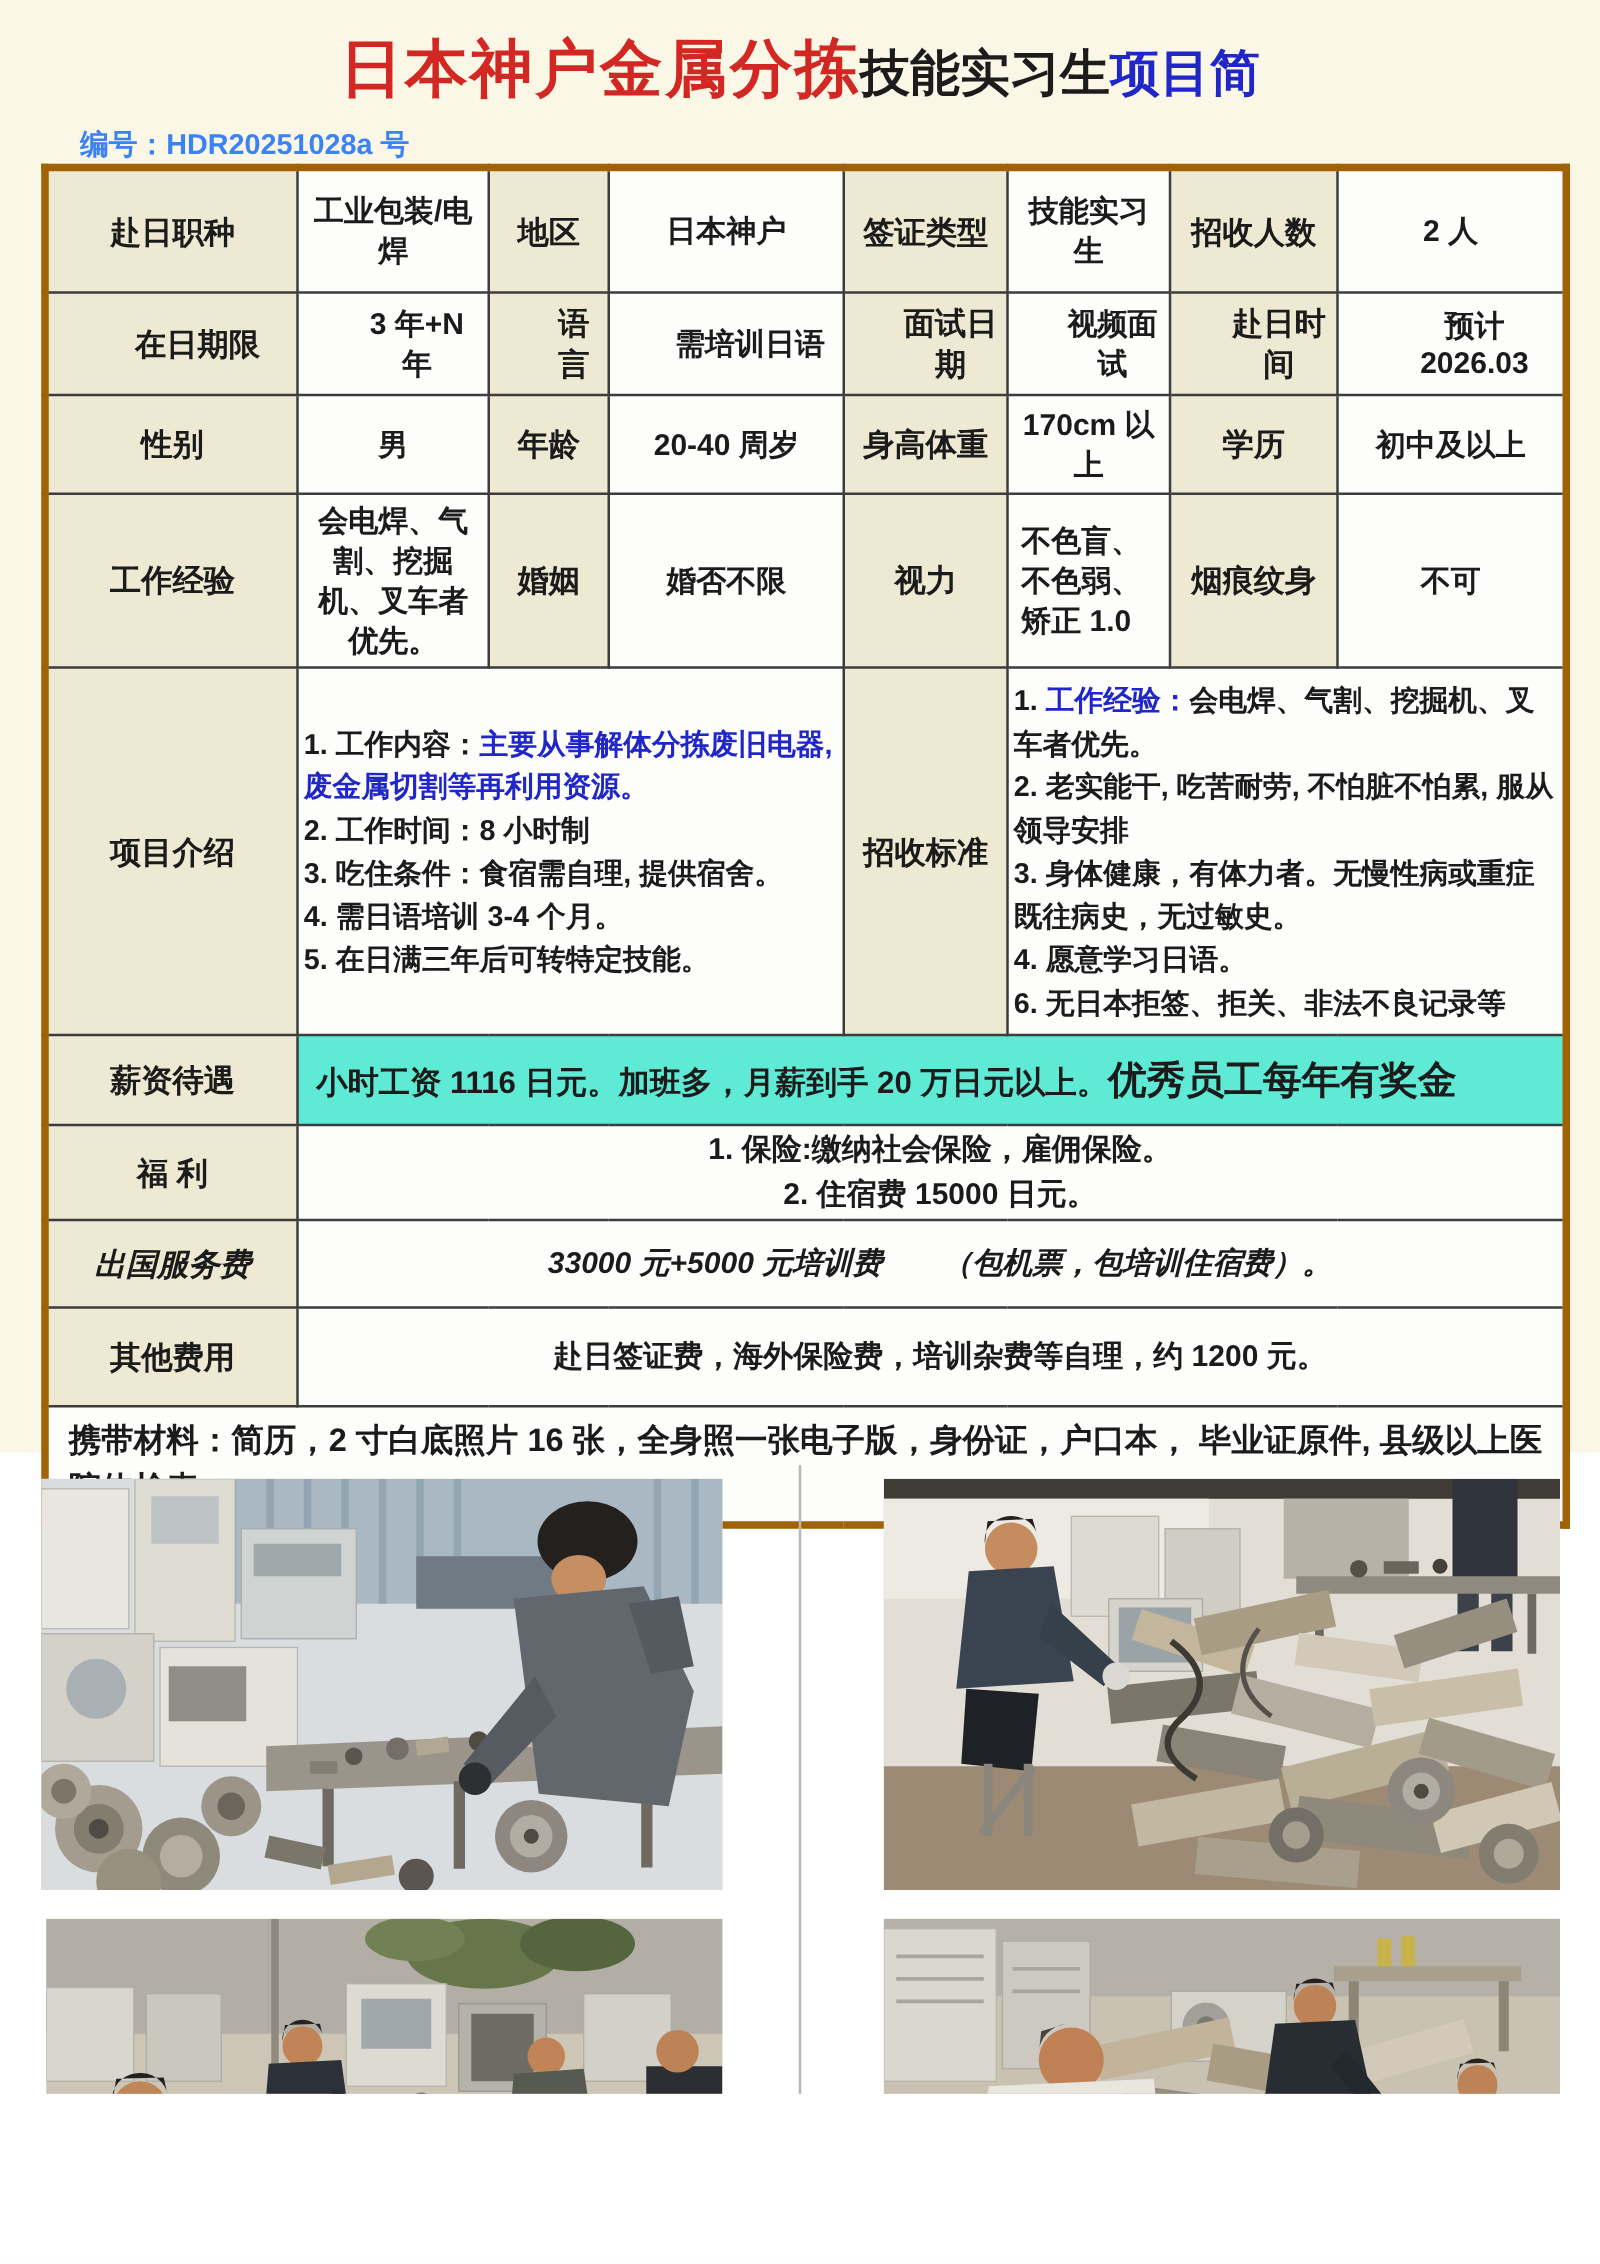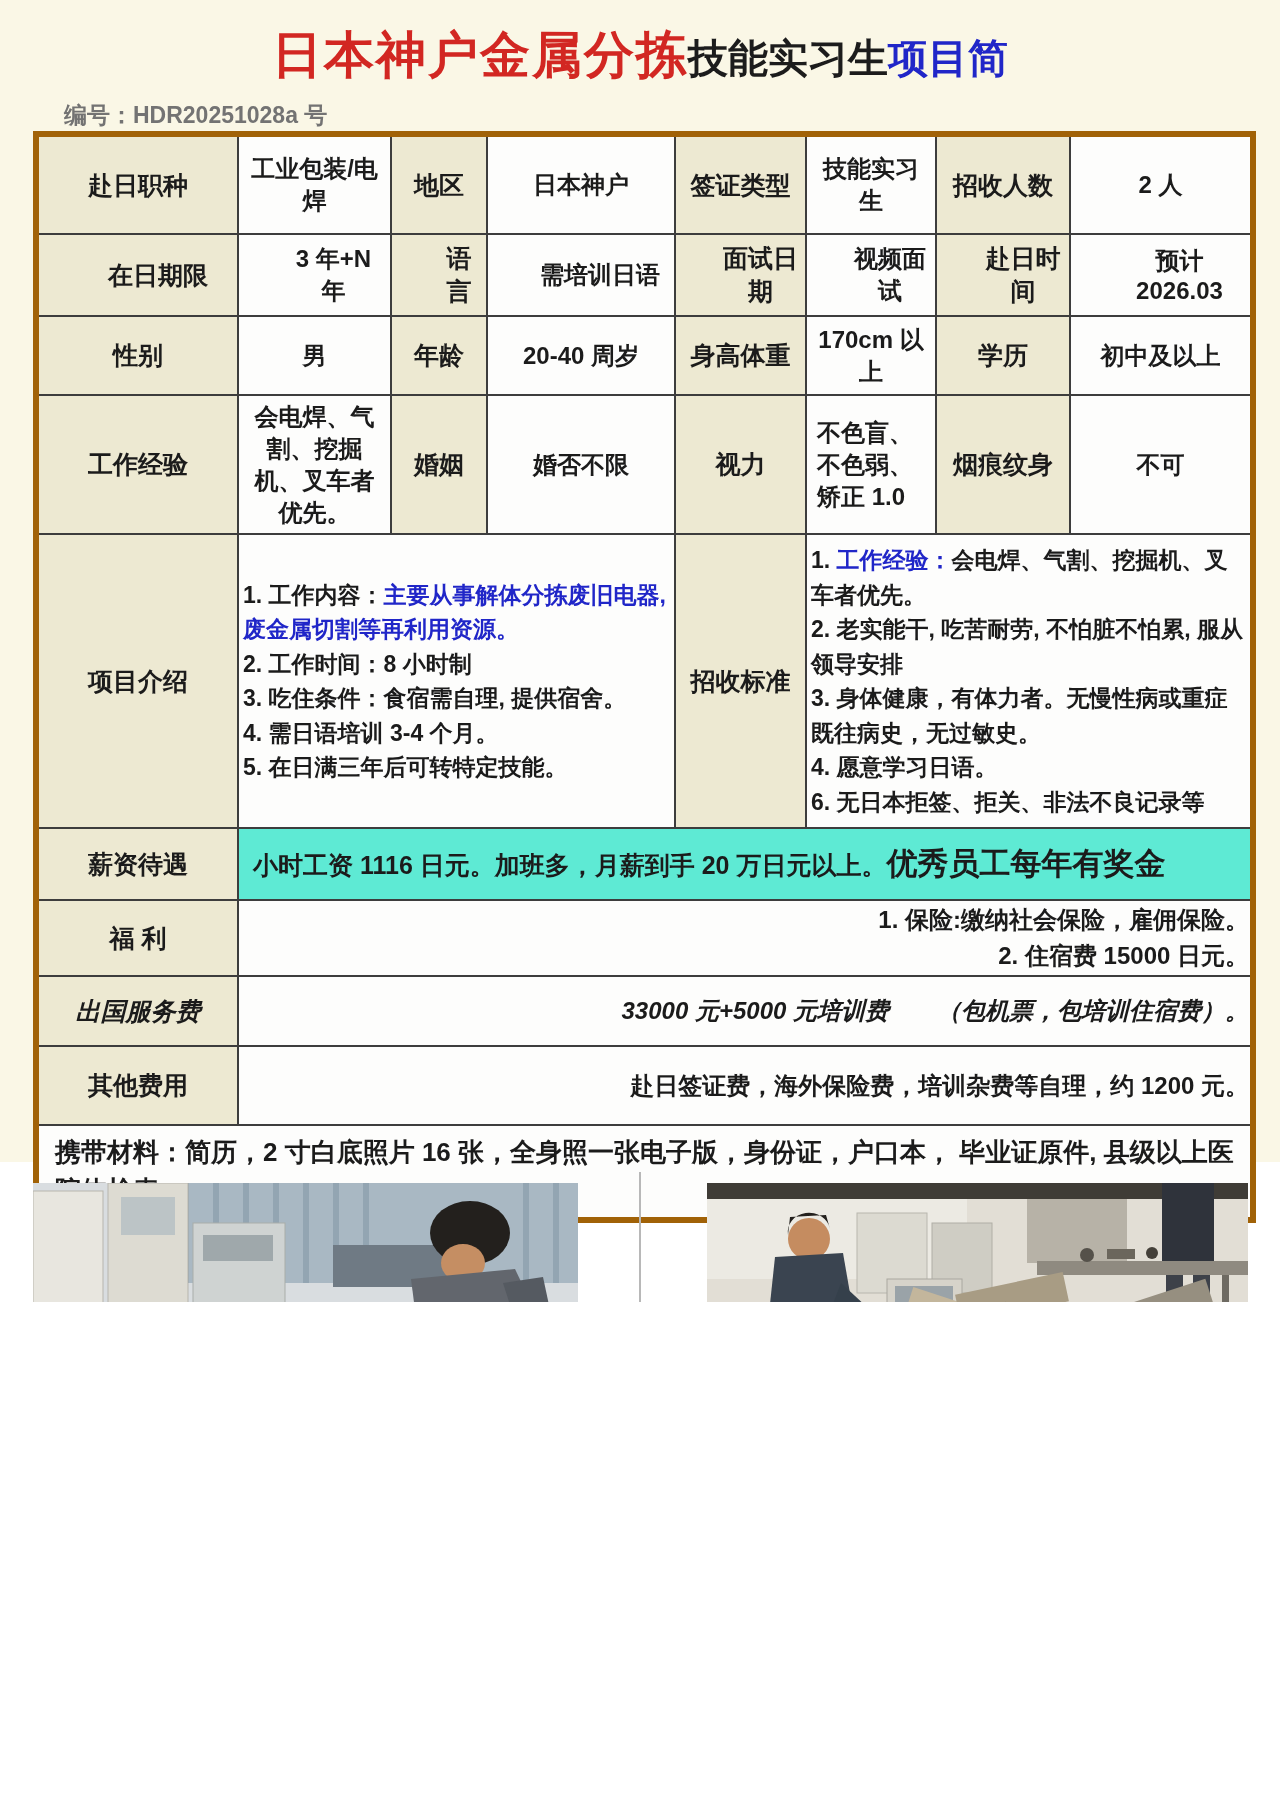--- a/index.html
+++ b/index.html
@@ -1,37 +1,37 @@
 <!DOCTYPE html>
 <html><head>
 <meta charset="utf-8">
 <style>
   html,body{margin:0;padding:0;}
   body{font-family:"Liberation Sans","DejaVu Sans",sans-serif;background:#ffffff;}
-  .page{position:relative;width:1280px;height:1302px;background:#ffffff;overflow:hidden;}
+  .page{position:relative;width:1280px;height:1675px;background:#ffffff;overflow:hidden;}
   .cream-bg{position:absolute;left:0;top:0;width:1280px;height:1162px;background:#faf7e6;}
   .title{position:absolute;left:0;top:22px;width:1280px;text-align:center;white-space:nowrap;}
   .title .t-red{color:#d22722;font-size:50px;font-weight:bold;letter-spacing:2px;}
   .title .t-black{color:#1c1c1c;font-size:40px;font-weight:bold;}
   .title .t-blue{color:#2026c8;font-size:40px;font-weight:bold;}
-  .doc-no{position:absolute;left:64px;top:100px;color:#737373;font-size:23px;font-weight:bold;}
+  .doc-no{position:absolute;left:64px;top:100px;color:#3b82f6;font-size:23px;font-weight:bold;}
   table.main{position:absolute;left:33px;top:131px;width:1217px;border-collapse:collapse;table-layout:fixed;border:6px solid #a16207;}
   table.main td{border:2px solid #3d3d3d;vertical-align:middle;color:#1b1b1b;}
   td.lbl{background:#ede9d2;text-align:center;font-weight:bold;font-size:25px;padding:2px 4px;}
   td.val{background:#fdfdfc;text-align:center;font-weight:bold;font-size:24px;padding:2px 6px;}
   td.val.left{text-align:left;padding-left:10px;}
   tr.r1 td{height:92px;} tr.r2 td{height:76px;padding-left:44px;} tr.r3 td{height:73px;} tr.r4 td{height:133px;}
   tr.r5 td{height:275px;} tr.r6 td{height:66px;} tr.r7 td{height:67px;} tr.r8 td{height:64px;font-style:italic;}
   tr.r9 td{height:73px;} tr.r10 td{height:67px;}
   td.bigtext{background:#fdfdfc;font-weight:bold;font-size:23px;line-height:1.5;padding:8px 4px;vertical-align:middle;text-align:left;}
   .blue{color:#2026c8;}
   .red{color:#d02a26;}
   td.salary{background:#5eead4;text-align:left;padding-left:14px;font-weight:bold;font-size:25px;color:#d02a26;}
   td.salary .sal-big{font-size:31px;}
-  td.fees{background:#fdfdfc;text-align:right;padding-left:16px;font-weight:bold;font-size:24px;line-height:1.5;}
+  td.fees{background:#fdfdfc;text-align:center;padding-left:16px;font-weight:bold;font-size:24px;line-height:1.5;}
   td.materials{background:#fdfdfc;text-align:left;padding:8px 16px;font-weight:bold;font-size:26px;line-height:1.45;}
   .photo{position:absolute;overflow:hidden;background:#d8d5cc;}
   .photo svg{display:block;}
   .col-divider{position:absolute;left:639px;top:1172px;width:2px;height:639px;background:#b8b8b8;}
 </style>
 </head>
 <body>
 
 <div class="page">
   <div class="cream-bg"></div>

